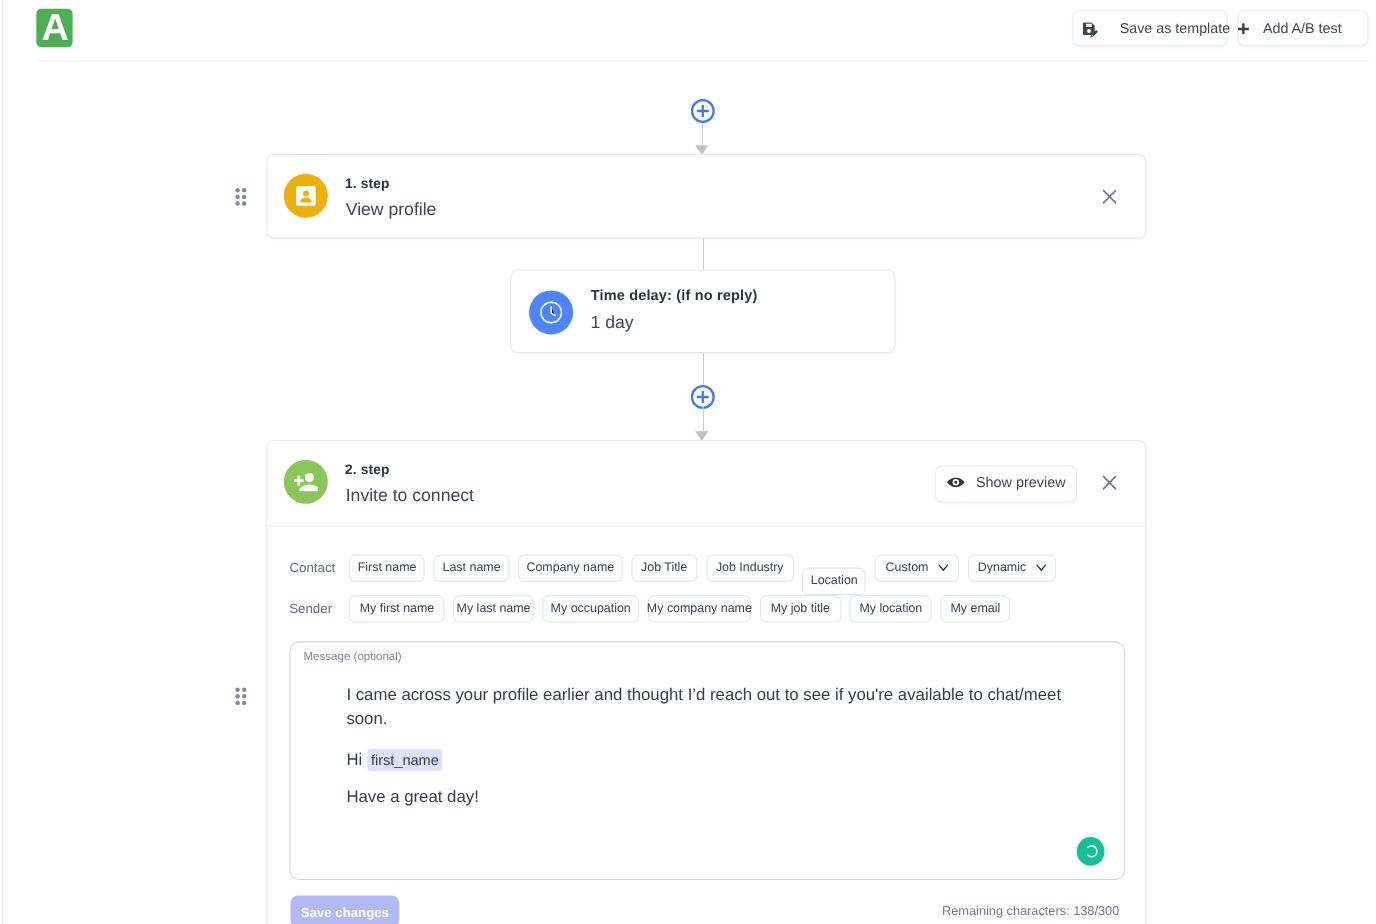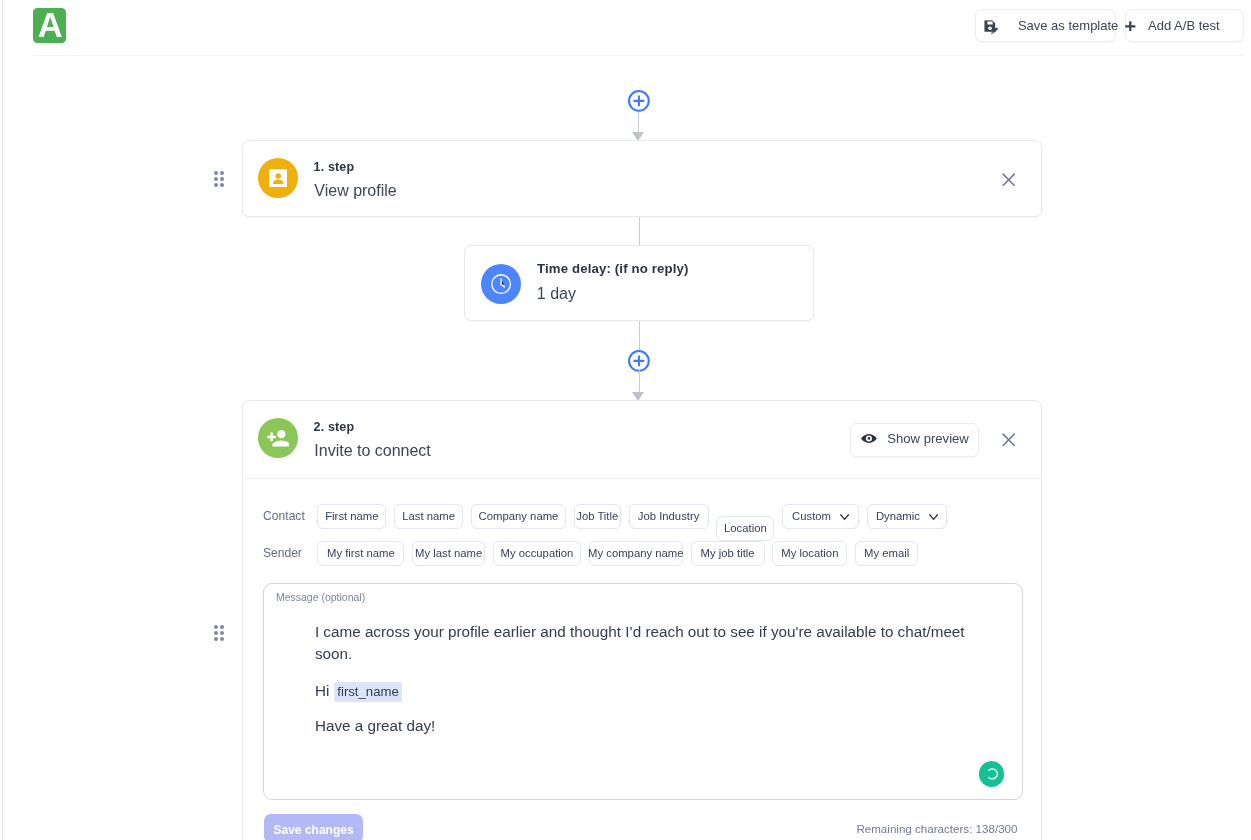--- a/index.html
+++ b/index.html
@@ -220,21 +220,21 @@
       <div class="chips" id="contact-chips" style="left:74.4px; top:103px;">
           <button class="chip" style="width: 69px;">
             <span>First name</span>
           </button>
           <button class="chip" style="width: 69px;">
             <span>Last name</span>
           </button>
           <button class="chip" style="width: 95px;">
             <span>Company name</span>
           </button>
-          <button class="chip" style="width: 47px;">
+          <button class="chip" style="width: 60px;">
             <span>Job Title</span>
           </button>
           <button class="chip" style="width: 80px;">
             <span>Job Industry</span>
           </button>
           <button class="chip" style="width: 58px; margin-top: 12px;">
             <span>Location</span>
           </button>
           <button class="chip" style="width: 77px;">
             <span>Custom</span>

